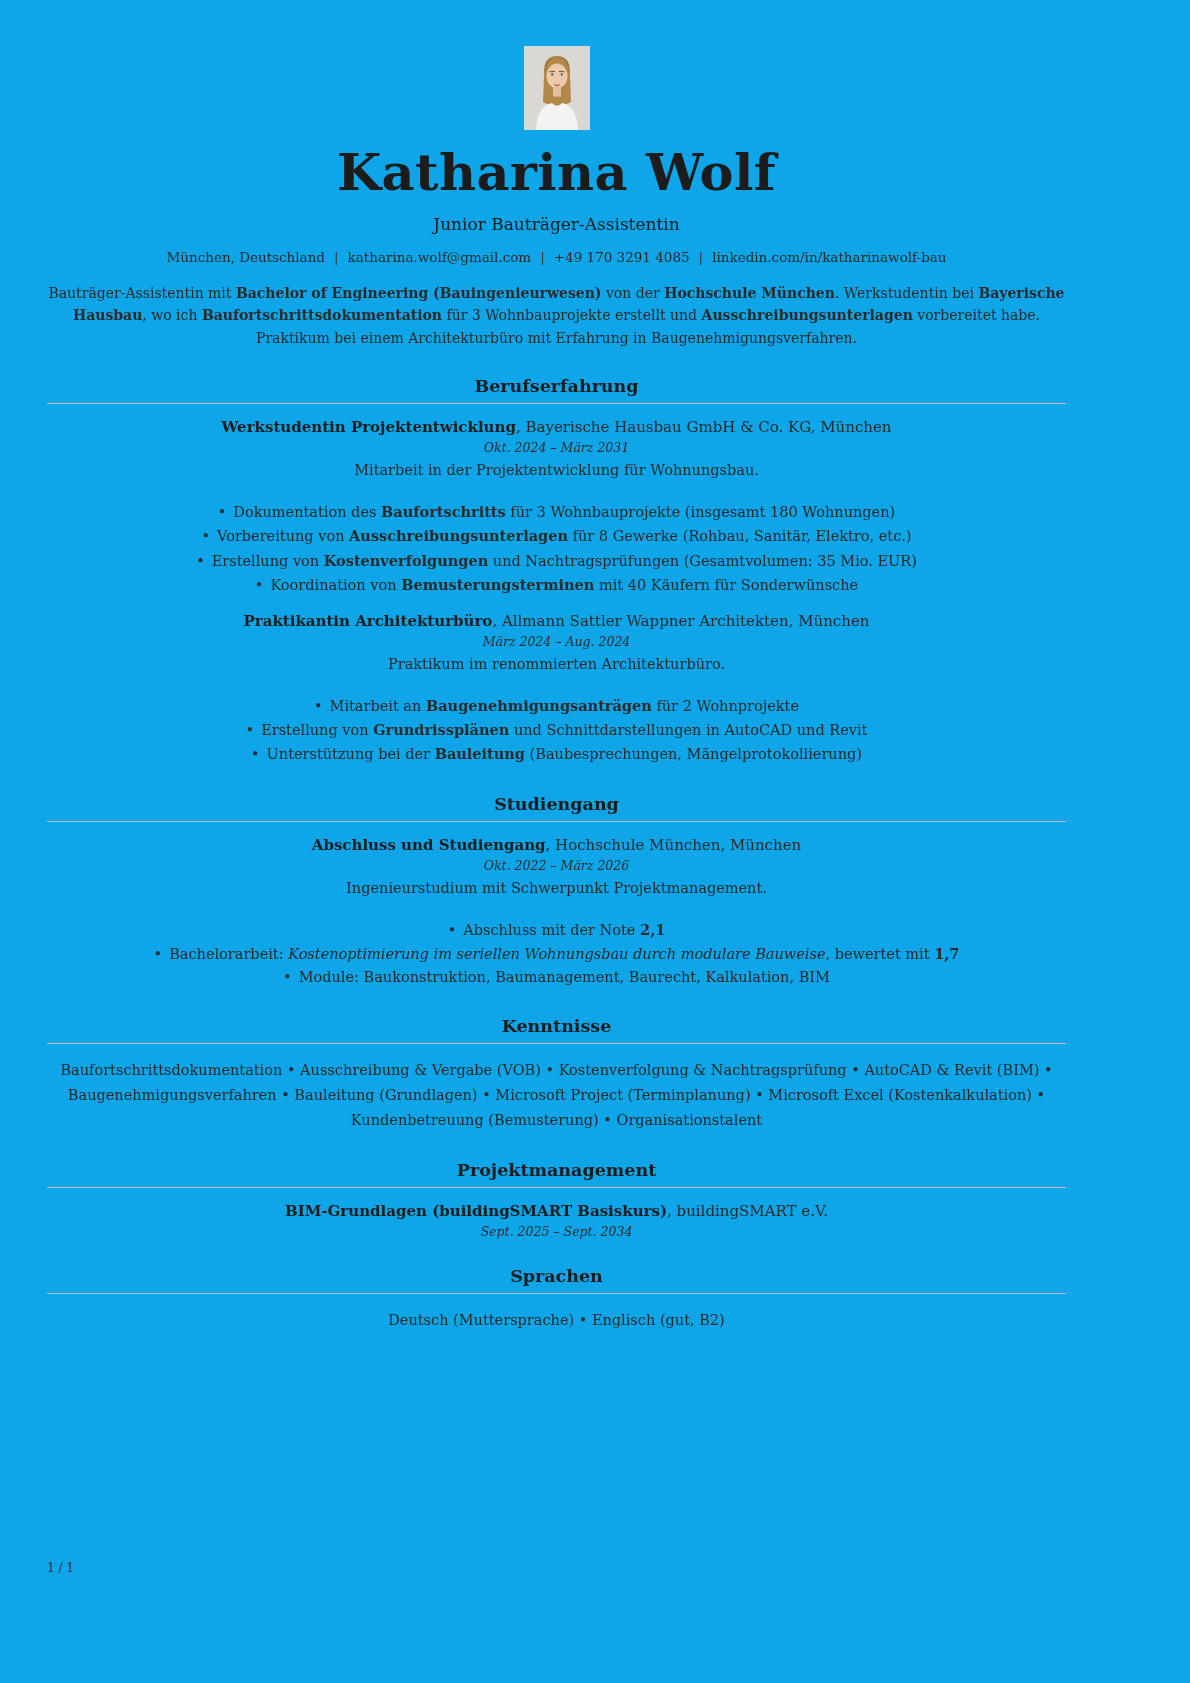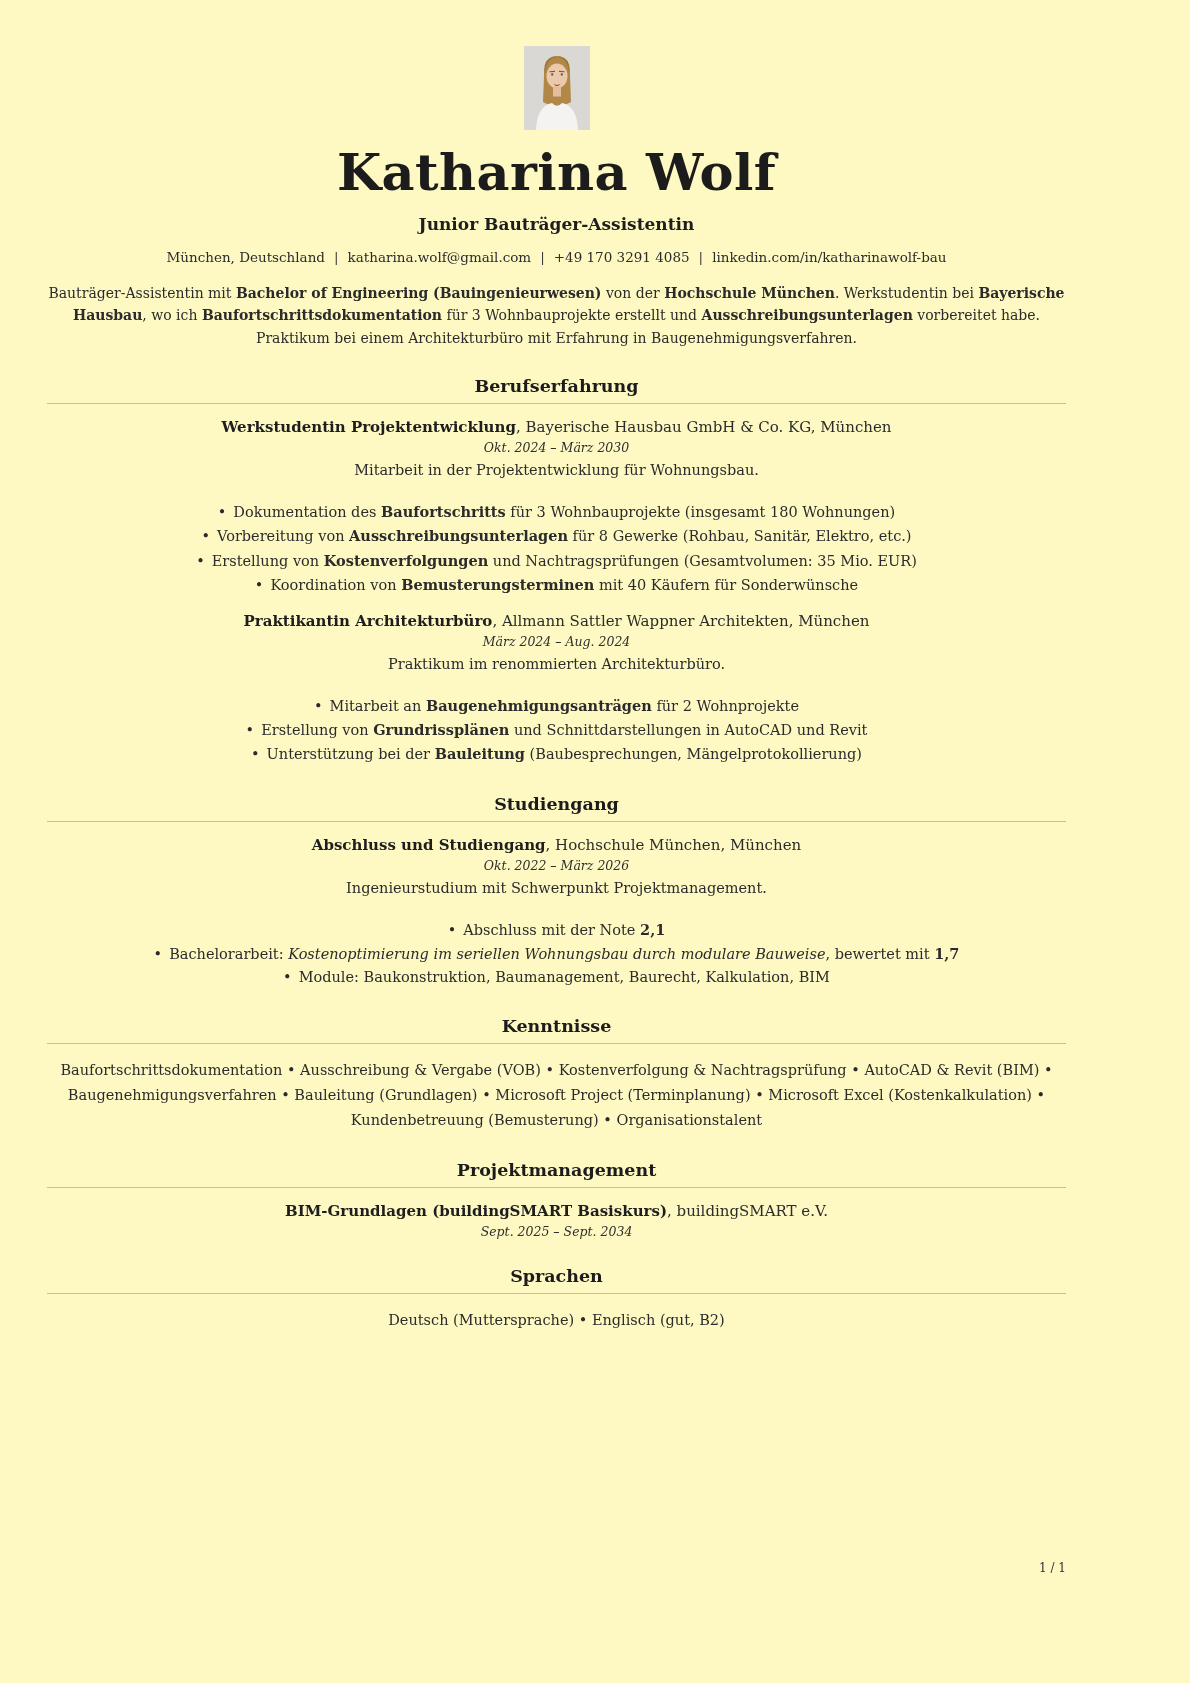--- a/index.html
+++ b/index.html
@@ -3,21 +3,21 @@
 <meta charset="utf-8">
 <title>Katharina Wolf – Lebenslauf</title>
 <style>
   * { box-sizing: border-box; }
   html, body { margin: 0; padding: 0; background: #ffffff; }
   .page {
     position: relative;
     width: 1190px;
     height: 1683px;
     margin: 0 auto;
-    background: #fef9c3;
+    background: #0ea5e9;
     color: #262626;
     font-family: "DejaVu Serif", "Liberation Serif", serif;
     overflow: hidden;
   }
   .content {
     position: absolute;
     left: 47px;
     top: 0;
     width: 1019px;
     text-align: center;
@@ -33,21 +33,21 @@
     margin: 15px 0 0;
     font-size: 51px;
     line-height: 1.08;
     font-weight: 700;
     color: #1c1c1c;
     letter-spacing: 0.4px;
   }
   .headline {
     margin-top: 14px;
     font-size: 17px;
-    font-weight: 700;
+    font-weight: 400;
     color: #1e1e1e;
   }
   .contact {
     margin-top: 15px;
     font-size: 13.5px;
     color: #2b2b2b;
   }
   .contact .pipe { margin: 0 9px; color: #3a3a3a; }
   .summary {
     margin: 17px 0 0;
@@ -93,21 +93,21 @@
     font-size: 14.5px;
     line-height: 1.72;
     color: #2b2b2b;
   }
   b { font-weight: 700; }
   .footer {
     position: absolute;
     left: 47px;
     bottom: 108px;
     width: 1019px;
-    text-align: right;
+    text-align: left;
     font-size: 12px;
     color: #333333;
   }
 </style>
 </head>
 <body>
 
 <div class="page">
   <div class="content">
 
@@ -136,21 +136,21 @@
     </div>
 
     <p class="summary">Bauträger-Assistentin mit <b>Bachelor of Engineering (Bauingenieurwesen)</b> von der <b>Hochschule München</b>. Werkstudentin bei <b>Bayerische Hausbau</b>, wo ich <b>Baufortschrittsdokumentation</b> für 3 Wohnbauprojekte erstellt und <b>Ausschreibungsunterlagen</b> vorbereitet habe. Praktikum bei einem Architekturbüro mit Erfahrung in Baugenehmigungsverfahren.</p>
 
     <div class="section">
       <h2 class="section-heading">Berufserfahrung</h2>
       <div class="rule"></div>
 
       <div class="entry">
         <div class="entry-title"><b>Werkstudentin Projektentwicklung</b>, Bayerische Hausbau GmbH &amp; Co. KG, München</div>
-        <div class="entry-dates">Okt. 2024 – März 2030</div>
+        <div class="entry-dates">Okt. 2024 – März 2031</div>
         <div class="entry-desc">Mitarbeit in der Projektentwicklung für Wohnungsbau.</div>
         <ul class="bullets">
           <li><span class="bmark">•</span><span>Dokumentation des <b>Baufortschritts</b> für 3 Wohnbauprojekte (insgesamt 180 Wohnungen)</span></li>
           <li><span class="bmark">•</span><span>Vorbereitung von <b>Ausschreibungsunterlagen</b> für 8 Gewerke (Rohbau, Sanitär, Elektro, etc.)</span></li>
           <li><span class="bmark">•</span><span>Erstellung von <b>Kostenverfolgungen</b> und Nachtragsprüfungen (Gesamtvolumen: 35 Mio. EUR)</span></li>
           <li><span class="bmark">•</span><span>Koordination von <b>Bemusterungsterminen</b> mit 40 Käufern für Sonderwünsche</span></li>
         </ul>
       </div>
 
       <div class="entry">

